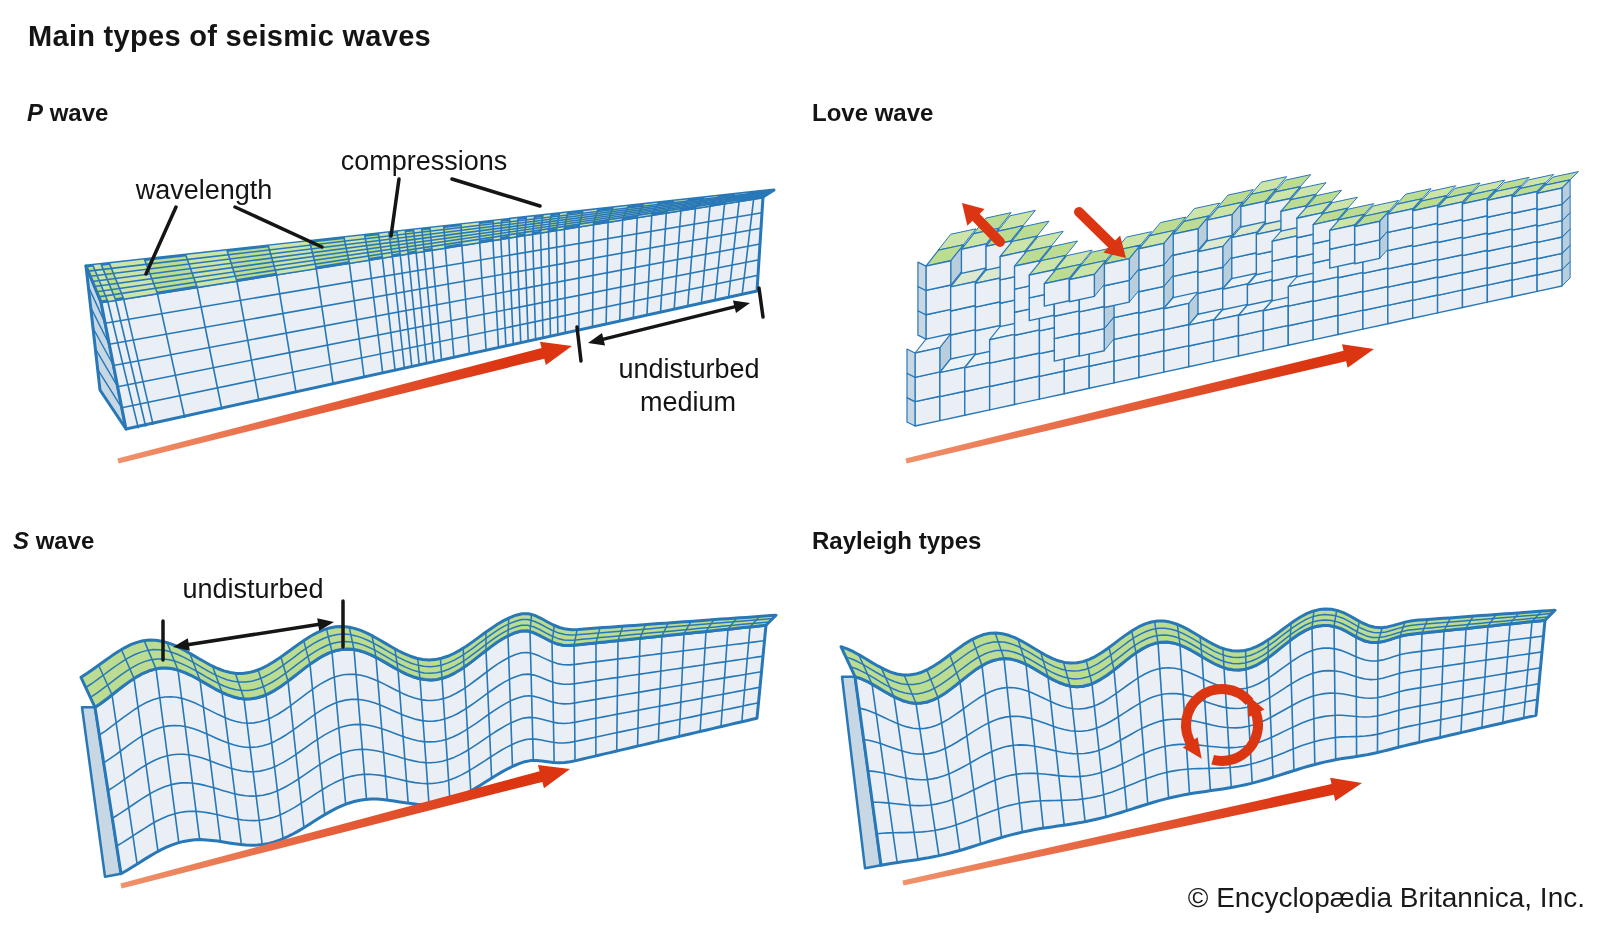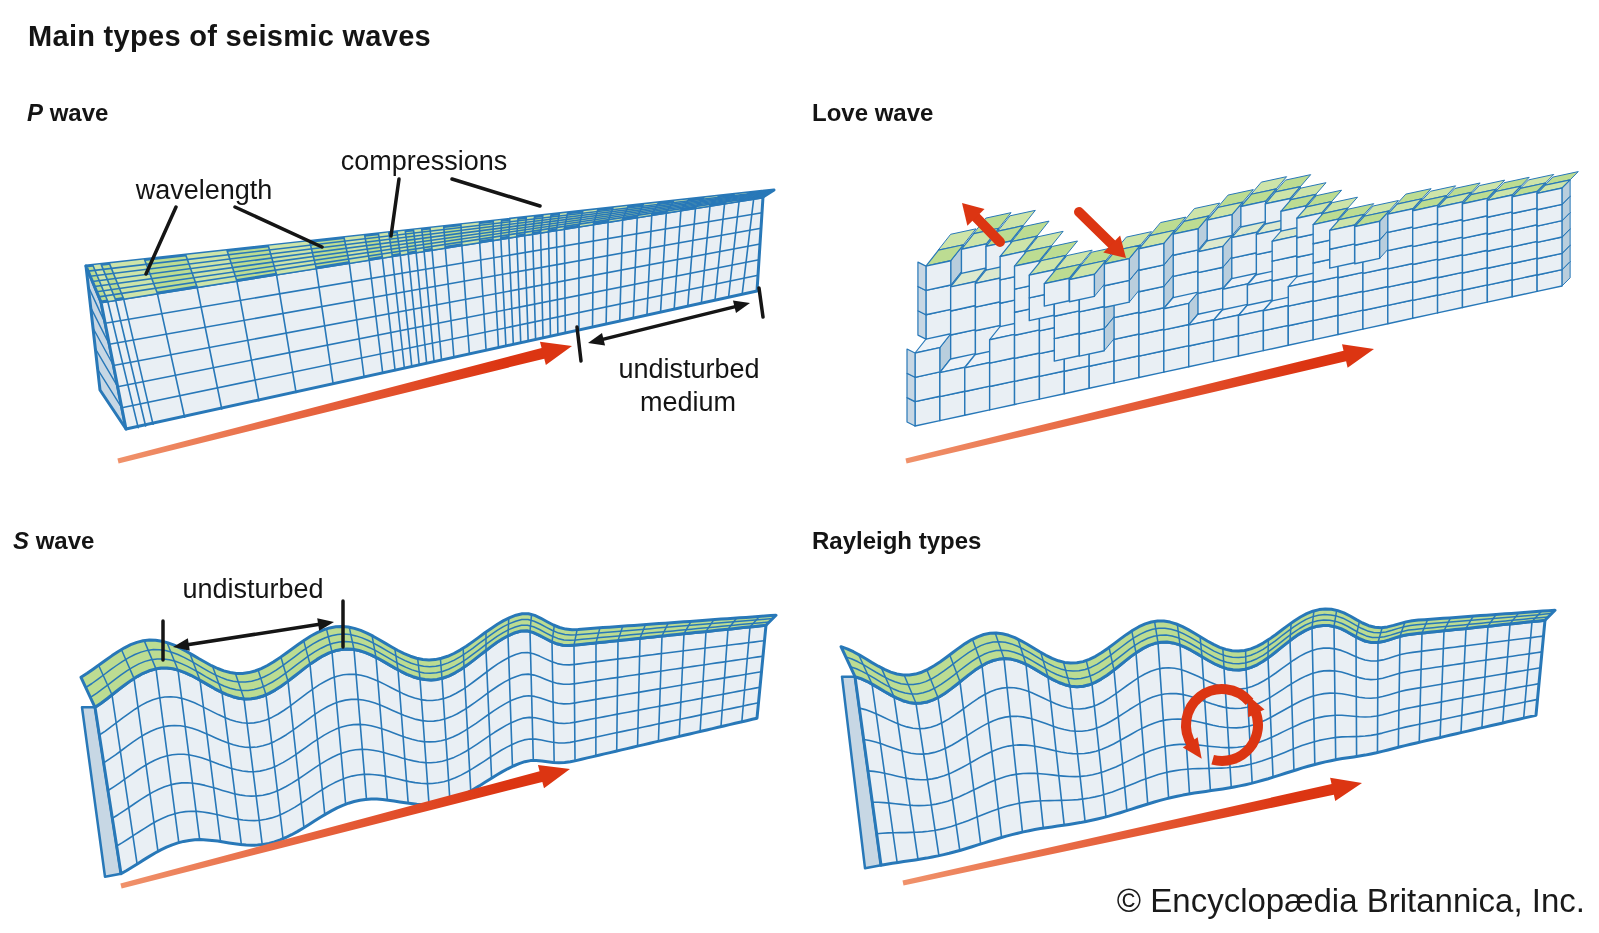--- a/index.html
+++ b/index.html
@@ -4,21 +4,21 @@
 <style>
   html,body{margin:0;padding:0;}
   body{width:1599px;height:933px;position:relative;background:#ffffff;
        font-family:"Liberation Sans",sans-serif;overflow:hidden;}
   #diagram{position:absolute;left:0;top:0;}
   .txt{position:absolute;color:#141414;white-space:nowrap;}
   .center{transform:translate(-50%,-50%);}
   .title{font-size:29px;font-weight:bold;letter-spacing:.3px;}
   .panel-label{font-size:24px;font-weight:bold;}
   .ann{font-size:27px;}
-  .copyright{font-size:33px;color:#1a1a1a;}
+  .copyright{font-size:28px;color:#1a1a1a;}
   .it{font-style:italic;}
 </style>
 </head>
 <body>
 
 <svg id="diagram" width="1599" height="933" viewBox="0 0 1599 933">
     <defs>
       <linearGradient id="rg0" x1="118" y1="461" x2="572" y2="346" gradientUnits="userSpaceOnUse">
         <stop offset="0" stop-color="#F0926B"></stop>
         <stop offset="0.85" stop-color="#DC3512"></stop>

